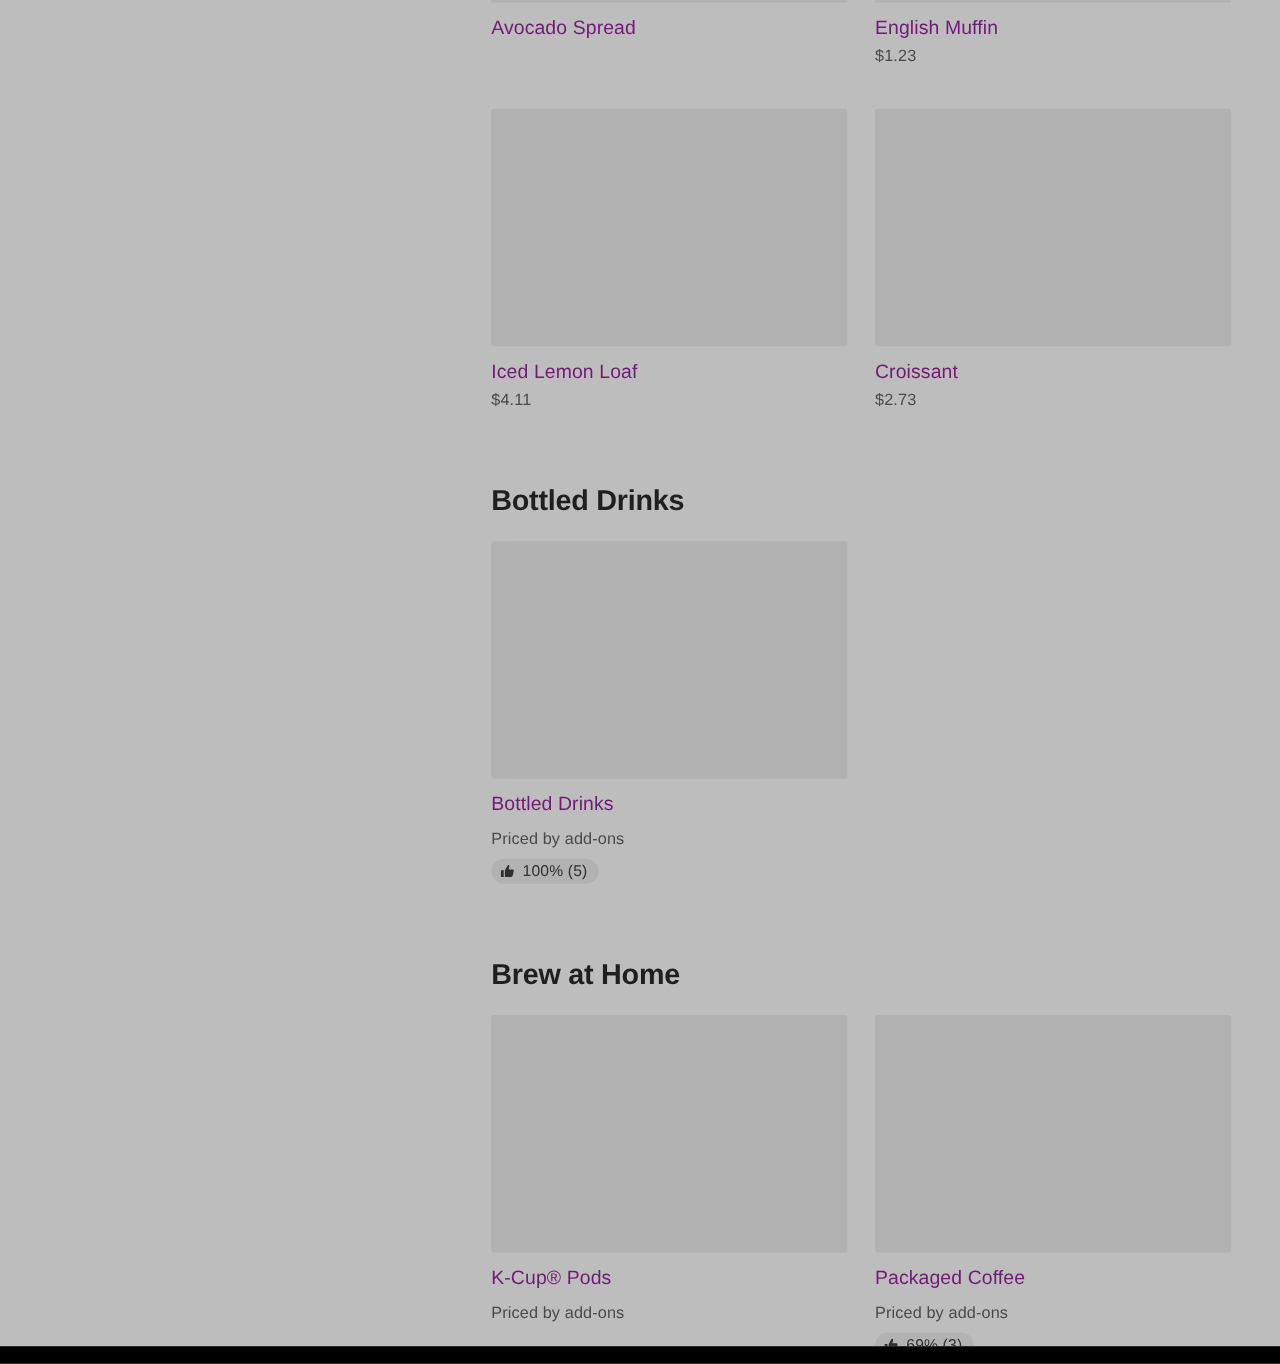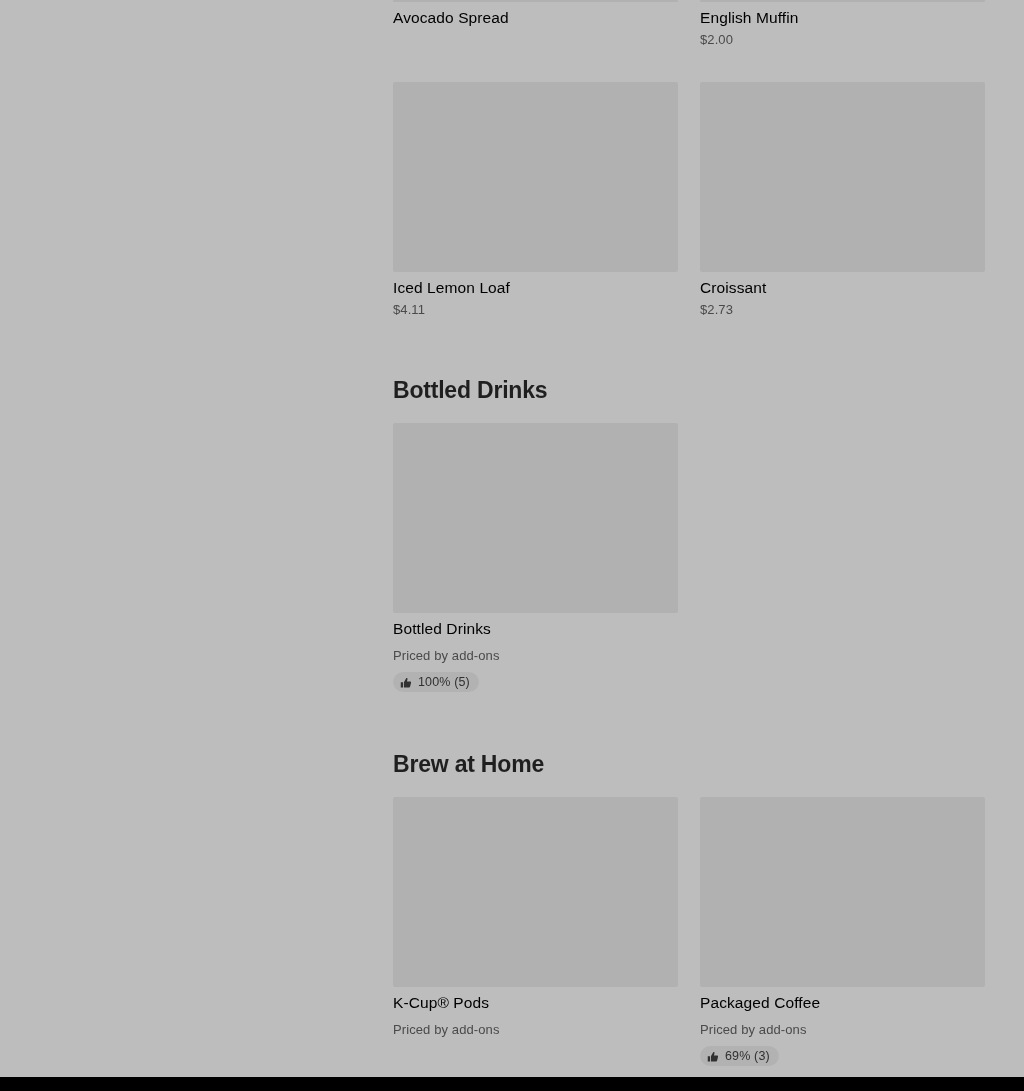--- a/index.html
+++ b/index.html
@@ -52,22 +52,22 @@
     background: #b1b1b1;
     border-radius: 2px;
     display: block;
   }
   .card-thumb.tall  { height: 190px; }
   .card-thumb.clip  { height: 2px; }
 
   .card-title {
     font-size: 15.5px;
     line-height: 20px;
-    color: #000000;
-    margin-top: 6px;
+    color: #701a75;
+    margin-top: 11px;
     letter-spacing: 0.1px;
     font-weight: 400;
   }
 
   .card-price {
     font-size: 13px;
     line-height: 18px;
     color: #4a4a4a;
     margin-top: 3px;
     letter-spacing: 0.1px;
@@ -139,21 +139,21 @@
     <div class="menu-grid">
 
       <div class="product-card">
         <div class="card-thumb clip"></div>
         <div class="card-title">Avocado Spread</div>
       </div>
 
       <div class="product-card">
         <div class="card-thumb clip"></div>
         <div class="card-title">English Muffin</div>
-        <div class="card-price">$2.00</div>
+        <div class="card-price">$1.23</div>
       </div>
 
     </div>
 
     <div class="row-gap"></div>
 
     <div class="menu-grid">
 
       <div class="product-card">
         <div class="card-thumb tall"></div>

